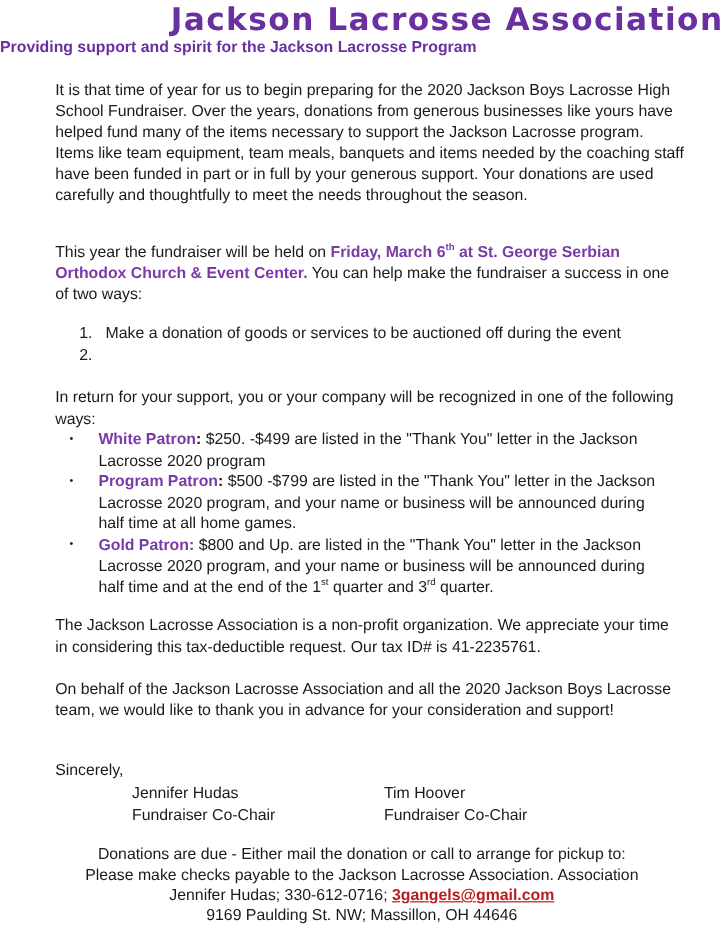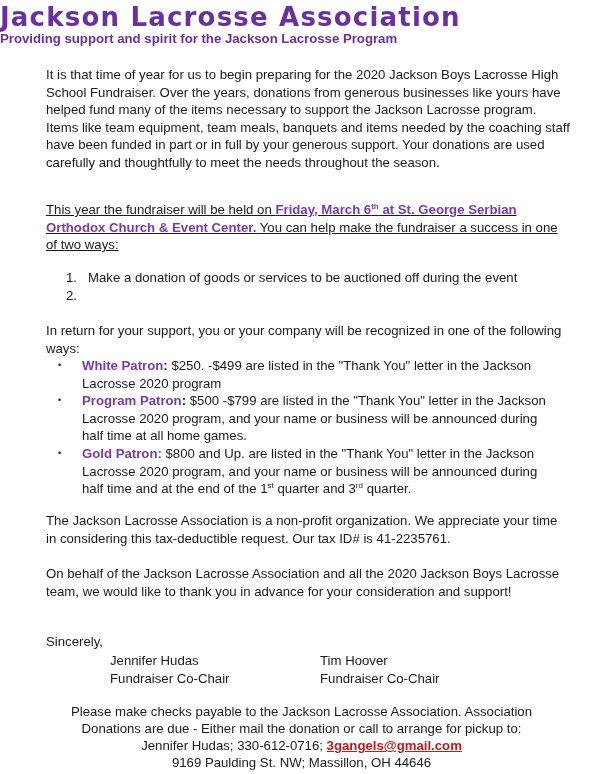--- a/index.html
+++ b/index.html
@@ -1,25 +1,25 @@
 <!DOCTYPE html>
 <html><head>
 <meta charset="utf-8">
 <style>
   html, body { margin: 0; padding: 0; background: #ffffff; }
   body { width: 603px; height: 774px; overflow: hidden; position: relative;
          font-family: "Liberation Sans", "DejaVu Sans", sans-serif; color: #1a1a1a; }
-  .title { position: absolute; top: 2px; left: 0; width: 603px; text-align: left;
+  .title { position: absolute; top: 2px; left: 0; width: 603px; text-align: right;
            font-family: "DejaVu Sans", sans-serif; font-weight: bold; font-size: 26px;
            letter-spacing: 1.2px; color: #6a2fa0; line-height: 30px; }
   .subtitle { position: absolute; top: 30px; left: 0; width: 603px; text-align: left;
               font-weight: bold; font-size: 13.2px; color: #6a2fa0; line-height: 18px; }
   .para { position: absolute; left: 46px; width: 520px; font-size: 13.2px; line-height: 17.6px; }
   .p1 { top: 66px; width: 525px; }
-  .p2 { top: 201px; text-decoration: underline; }
+  .p2 { top: 201px; }
   .hl { color: #7a3aa8; font-weight: bold; }
   sup { font-size: 8px; line-height: 0; }
   .numlist { position: absolute; left: 66px; top: 269px; width: 500px; font-size: 13.2px; line-height: 18px; }
   .numlist .row { display: flex; }
   .numlist .num { width: 22px; }
   .p3 { top: 322px; }
   .bullets { position: absolute; left: 58px; top: 357px; width: 490px; font-size: 13.2px; line-height: 17.6px; }
   .bullets .b { display: flex; }
   .bullets .dot { width: 24px; flex: none; font-size: 9px; line-height: 17.6px; }
   .bullets .txt { flex: 1; }
@@ -79,17 +79,17 @@
 <div class="sig sig1">
   <div>Jennifer Hudas</div>
   <div>Fundraiser Co-Chair</div>
 </div>
 <div class="sig sig2">
   <div>Tim Hoover</div>
   <div>Fundraiser Co-Chair</div>
 </div>
 
 <div class="footer">
+  <div>Donations are due - Either mail the donation or call to arrange for pickup to:</div>
   <div>Please make checks payable to the Jackson Lacrosse Association. Association</div>
-  <div>Donations are due - Either mail the donation or call to arrange for pickup to:</div>
   <div><span>Jennifer Hudas; 330-612-0716; </span><a class="email">3gangels@gmail.com</a></div>
   <div>9169 Paulding St. NW; Massillon, OH 44646</div>
 </div>
 
 </body></html>

